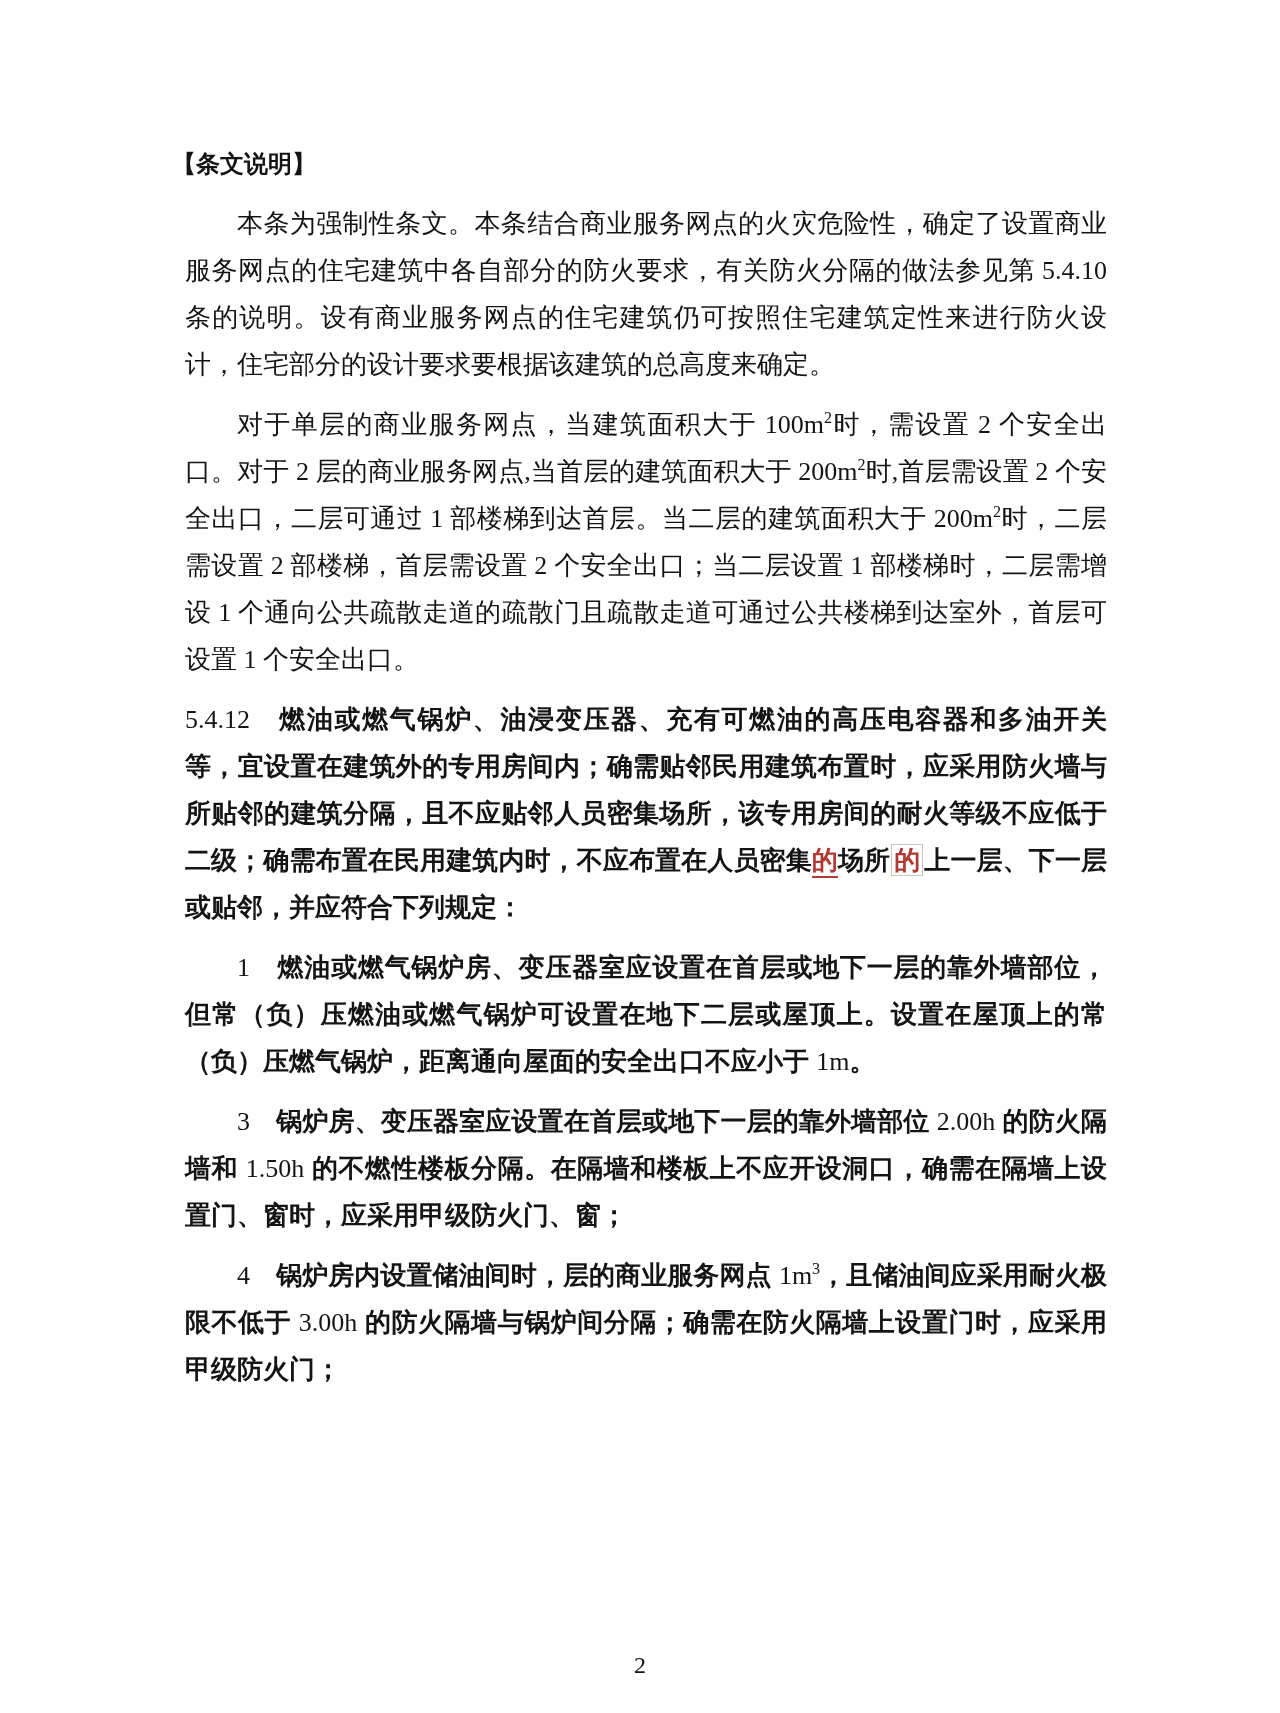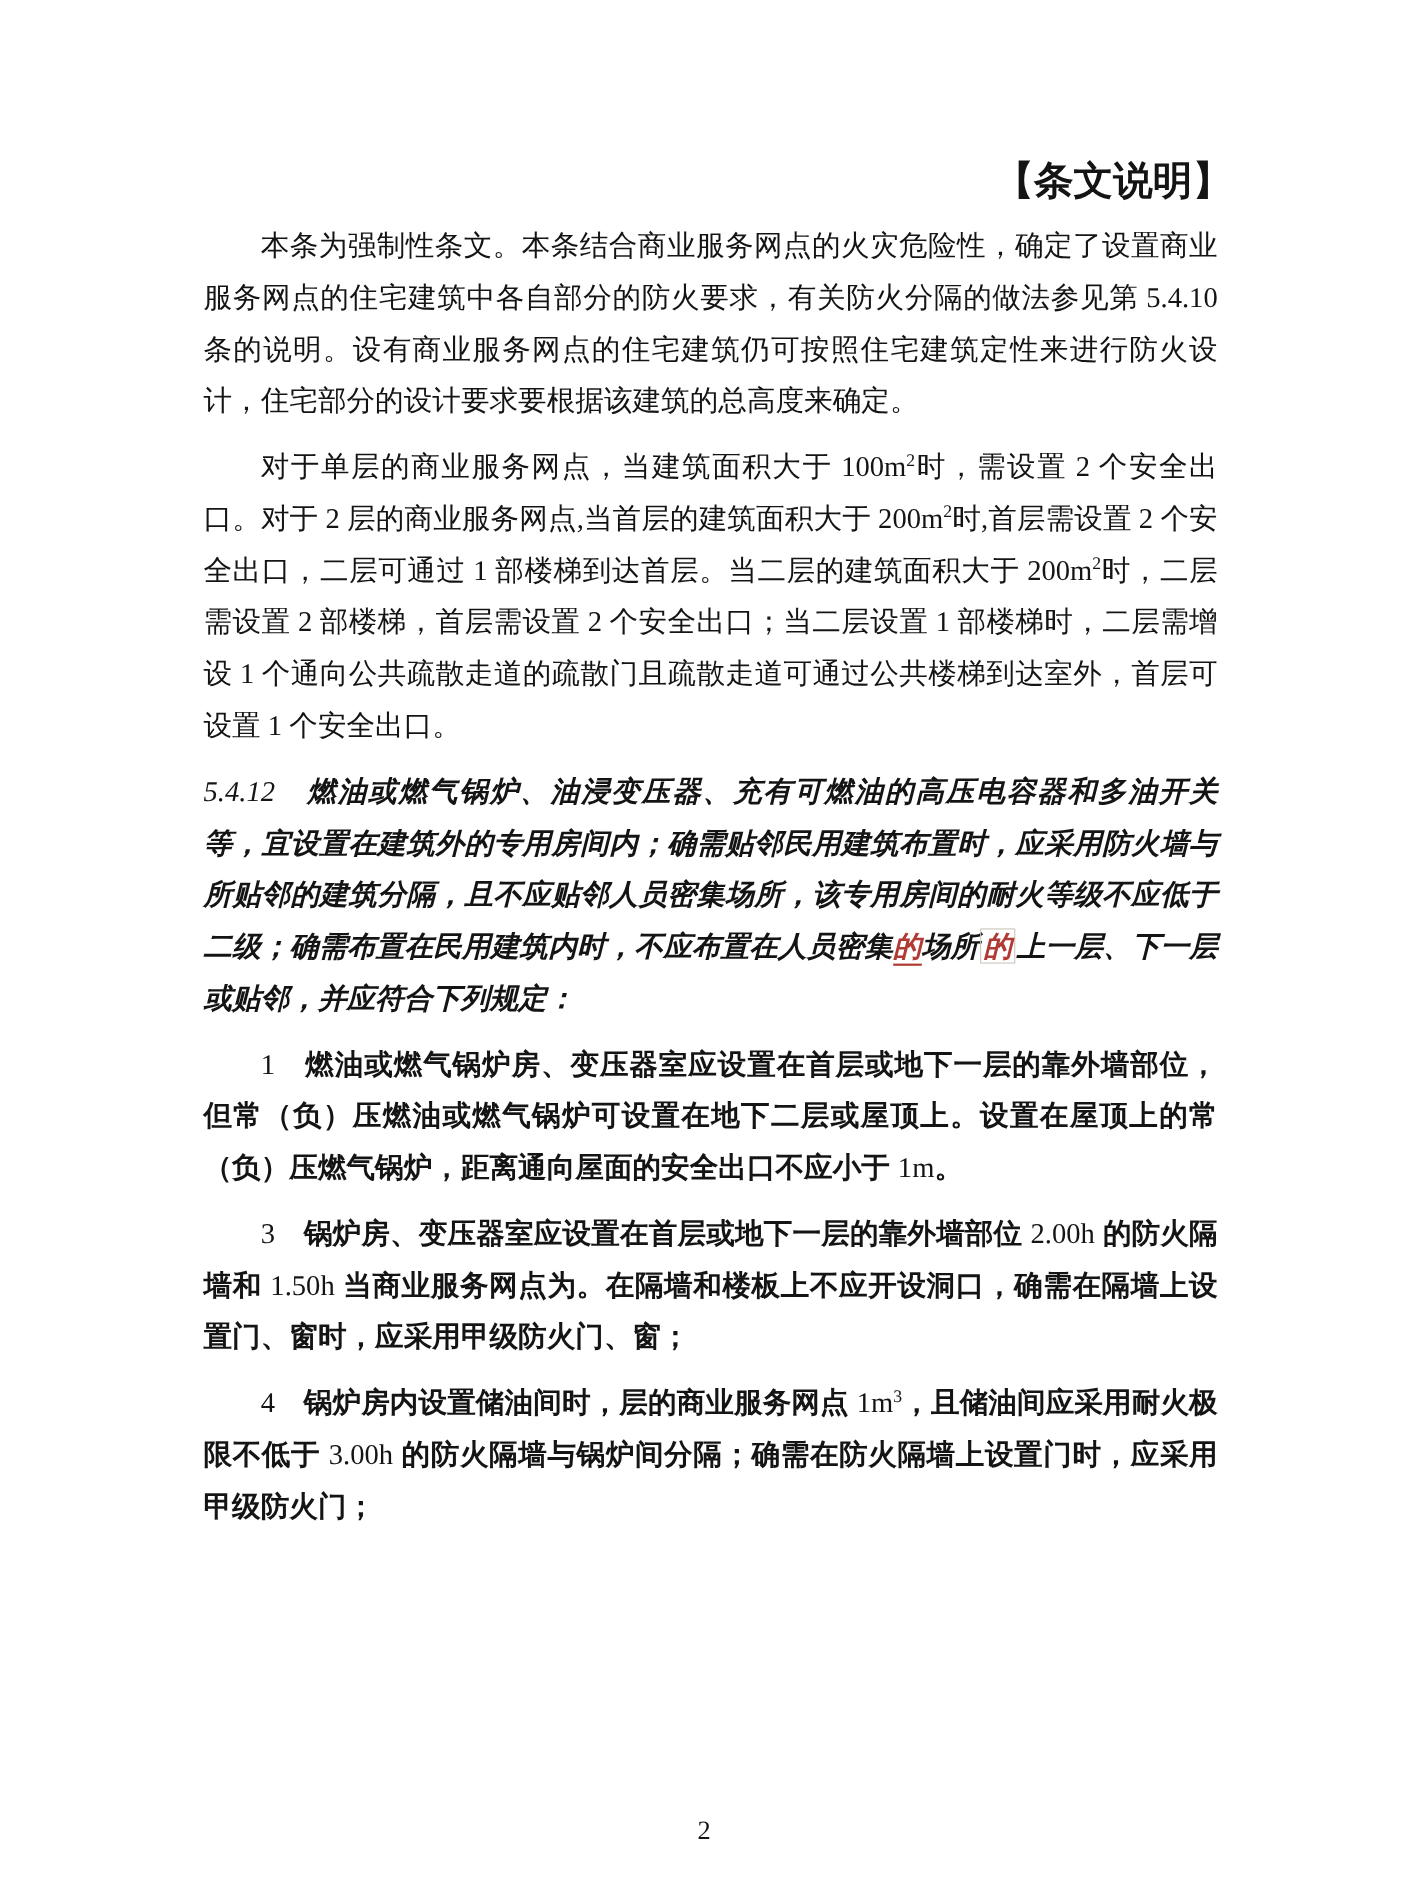--- a/index.html
+++ b/index.html
@@ -16,43 +16,42 @@
     background:#ffffff;
     box-sizing:border-box;
     padding:140px 160px 0 172px;
     color:var(--ink);
     overflow:hidden;
   }
   .heading{
     margin:0 0 10px 0;
     font-family:"Liberation Sans","DejaVu Sans",sans-serif;
     font-weight:700;
-    font-size:36px;
+    font-size:24px;
     line-height:47px;
     color:var(--ink);
-    text-align:right;
   }
   p.para{
     margin:13px;
     font-size:26px;
     line-height:47px;
     text-align:justify;
     text-justify:inter-ideograph;
     text-indent:2em;
     word-break:break-all;
   }
   p.explain{
     font-family:"Liberation Serif","DejaVu Serif",serif;
     font-weight:400;
   }
   p.clause-head, p.clause-item{
     font-family:"Liberation Sans","DejaVu Sans",sans-serif;
     font-weight:700;
   }
-  p.clause-head{ text-indent:0;font-style:italic; }
+  p.clause-head{ text-indent:0; }
   .lat{
     font-family:"Liberation Serif","DejaVu Serif",serif;
     font-weight:400;
   }
   sup{
     font-size:0.62em;
     line-height:0;
     vertical-align:super;
   }
   .ins{
@@ -80,18 +79,18 @@
 <body>
 
 <div class="page">
   <h2 class="heading">【条文说明】</h2>
 
   <div>
       <p class="para explain"><span>本条为强制性条文。本条结合商业服务网点的火灾危险性，确定了设置商业服务网点的住宅建筑中各自部分的防火要求，有关防火分隔的做法参见第 </span><span class="lat">5.4.10</span><span> 条的说明。设有商业服务网点的住宅建筑仍可按照住宅建筑定性来进行防火设计，住宅部分的设计要求要根据该建筑的总高度来确定。</span></p>
       <p class="para explain"><span>对于单层的商业服务网点，当建筑面积大于 100m</span><sup class="sup">2</sup><span>时，需设置 2 个安全出口。对于 2 层的商业服务网点,当首层的建筑面积大于 200m</span><sup class="sup">2</sup><span>时,首层需设置 2 个安全出口，二层可通过 1 部楼梯到达首层。当二层的建筑面积大于 200m</span><sup class="sup">2</sup><span>时，二层需设置 2 部楼梯，首层需设置 2 个安全出口；当二层设置 1 部楼梯时，二层需增设 1 个通向公共疏散走道的疏散门且疏散走道可通过公共楼梯到达室外，首层可设置 1 个安全出口。</span></p>
       <p class="para clause-head"><span class="lat">5.4.12</span><span>　燃油或燃气锅炉、油浸变压器、充有可燃油的高压电容器和多油开关等，宜设置在建筑外的专用房间内；确需贴邻民用建筑布置时，应采用防火墙与所贴邻的建筑分隔，且不应贴邻人员密集场所，该专用房间的耐火等级不应低于二级；确需布置在民用建筑内时，不应布置在人员密集</span><span class="ins">的</span><span>场所</span><span class="box">的</span><span>上一层、下一层或贴邻，并应符合下列规定：</span></p>
       <p class="para clause-item"><span class="lat">1</span><span>　燃油或燃气锅炉房、变压器室应设置在首层或地下一层的靠外墙部位，但常（负）压燃油或燃气锅炉可设置在地下二层或屋顶上。设置在屋顶上的常（负）压燃气锅炉，距离通向屋面的安全出口不应小于 </span><span class="lat">1m</span><span>。</span></p>
-      <p class="para clause-item"><span class="lat">3</span><span>　锅炉房、变压器室应设置在首层或地下一层的靠外墙部位 </span><span class="lat">2.00h</span><span> 的防火隔墙和 </span><span class="lat">1.50h</span><span> 当商业服务网点为。在隔墙和楼板上不应开设洞口，确需在隔墙上设置门、窗时，应采用甲级防火门、窗；</span></p>
+      <p class="para clause-item"><span class="lat">3</span><span>　锅炉房、变压器室应设置在首层或地下一层的靠外墙部位 </span><span class="lat">2.00h</span><span> 的防火隔墙和 </span><span class="lat">1.50h</span><span> 的不燃性楼板分隔。在隔墙和楼板上不应开设洞口，确需在隔墙上设置门、窗时，应采用甲级防火门、窗；</span></p>
       <p class="para clause-item"><span class="lat">4</span><span>　锅炉房内设置储油间时，层的商业服务网点 </span><span class="lat">1m</span><sup class="sup lat">3</sup><span>，且储油间应采用耐火极限不低于 </span><span class="lat">3.00h</span><span> 的防火隔墙与锅炉间分隔；确需在防火隔墙上设置门时，应采用甲级防火门；</span></p>
     </div>
 
   <div class="page-number">2</div>
 </div>
 
 </body></html>

